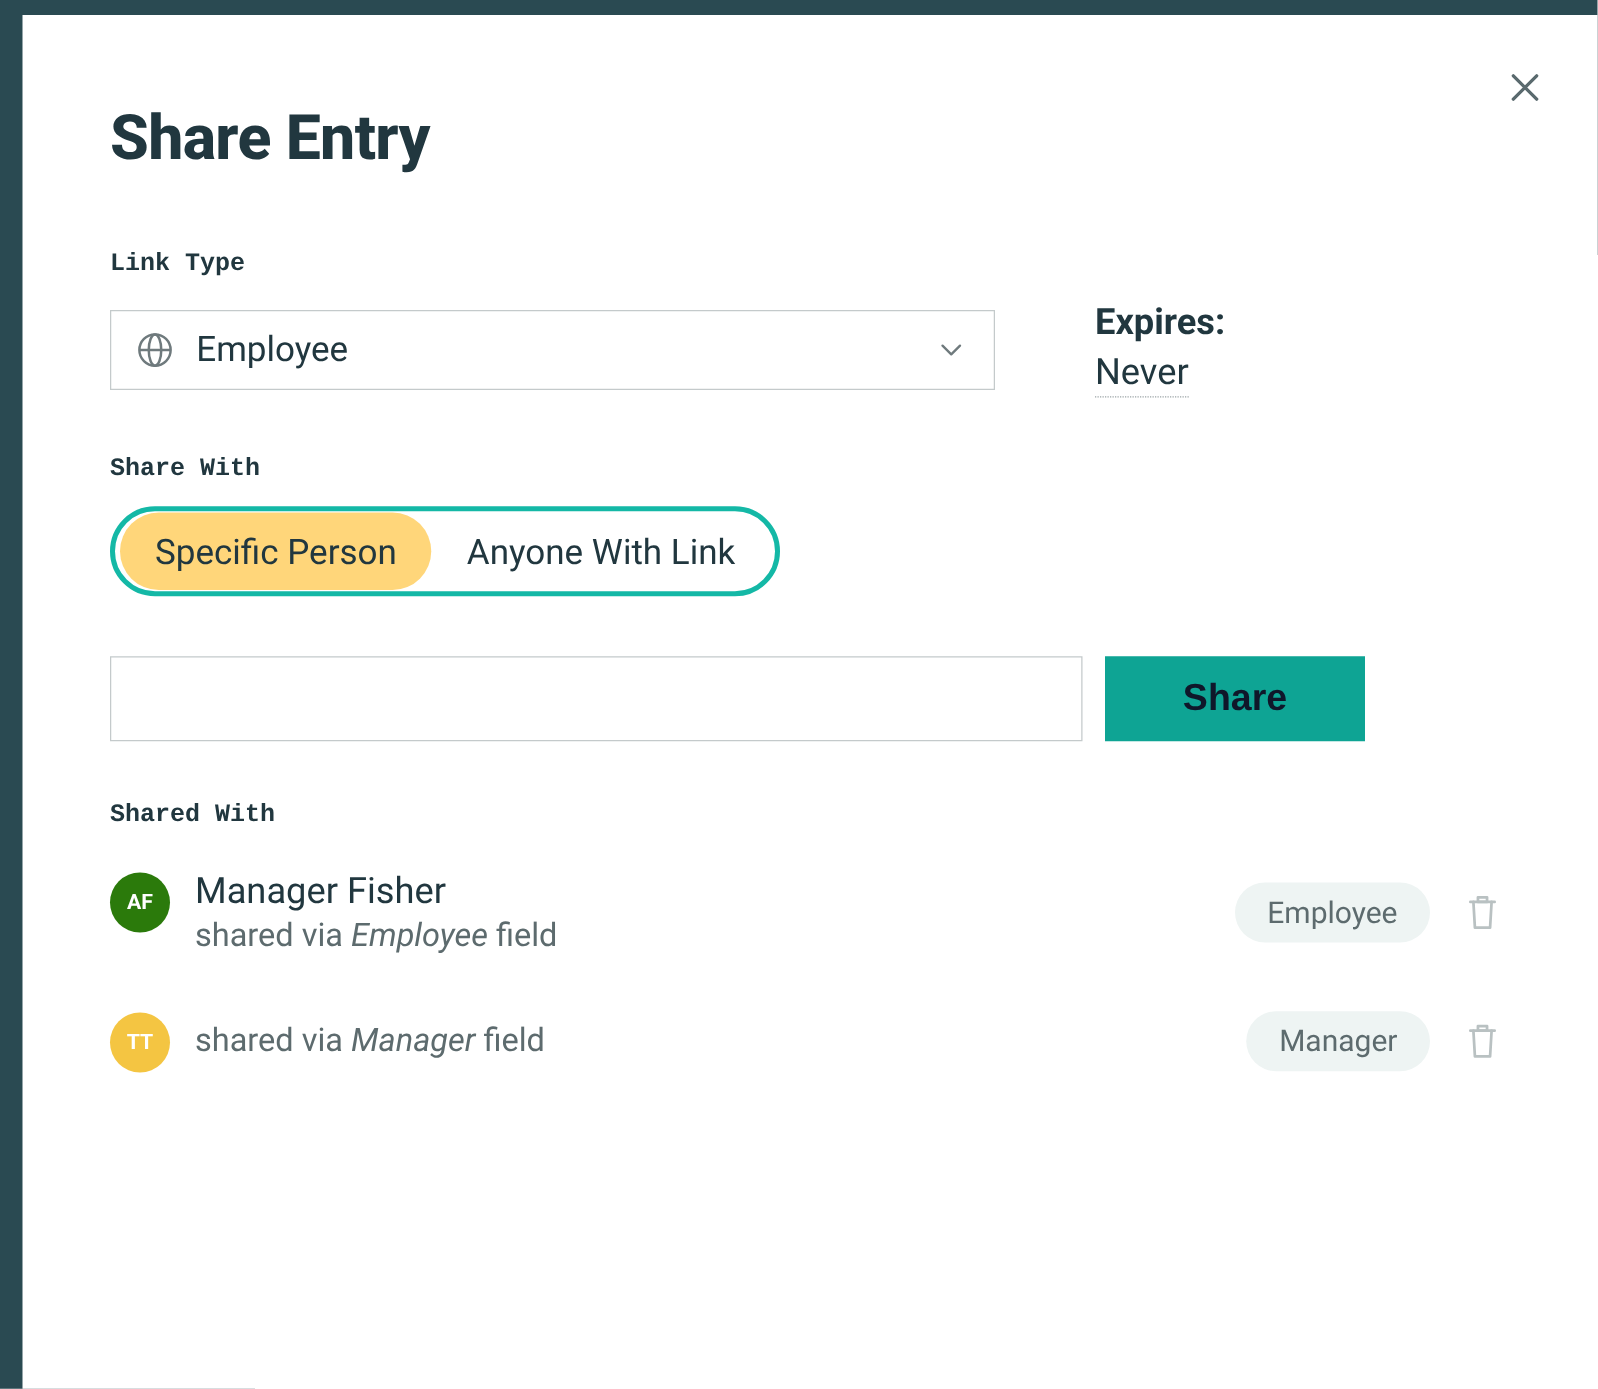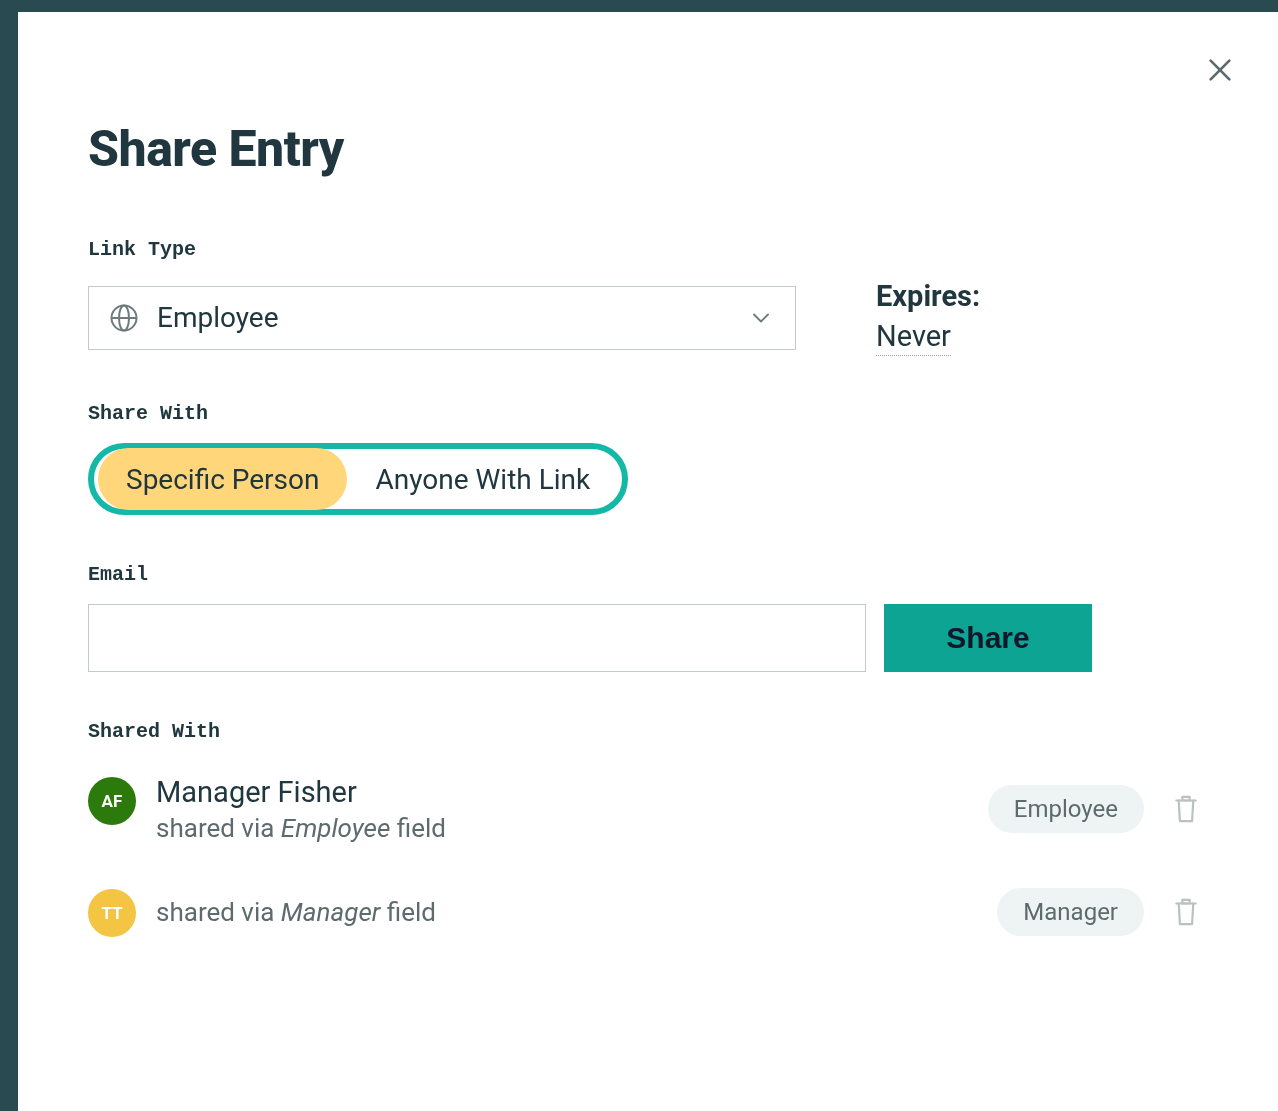--- a/index.html
+++ b/index.html
@@ -10,21 +10,21 @@
     height: 1111px;
     overflow: hidden;
   }
   .modal {
     background: #fff;
     position: absolute;
     top: 12px;
     left: 18px;
     right: 0;
     bottom: 0;
-    padding: 108px 70px 40px 70px;
+    padding: 70px 70px 40px 70px;
   }
   .close-btn {
     position: absolute;
     top: 38px;
     right: 38px;
     width: 40px;
     height: 40px;
     cursor: pointer;
     color: #5a6a6e;
     display: flex;
@@ -83,21 +83,21 @@
   }
   .expires .exp-label { font-weight: 700; }
   .expires .exp-val {
     font-weight: 400;
     border-bottom: 1.5px dotted #9aa3a5;
     padding-bottom: 2px;
     cursor: pointer;
   }
   .segmented {
     display: inline-flex;
-    border: 6px solid #14b8a6;
+    border: 4px solid #14b8a6;
     border-radius: 999px;
     height: 72px;
     align-items: center;
     padding: 4px;
     margin-bottom: 48px;
   }
   .seg-opt {
     padding: 0 28px;
     height: 62px;
     display: flex;
@@ -226,21 +226,20 @@
   </div>
 
   
   <div class="section-label">Share With</div>
   <div class="segmented">
     <div class="seg-opt active">Specific Person</div>
     <div class="seg-opt">Anyone With Link</div>
   </div>
 
   
-  <div class="section-label">Email</div>
   <div class="email-row">
     <input class="email-input" type="text" value="" style="">
     <button class="share-btn">Share</button>
   </div>
 
   
   <div class="section-label">Shared With</div>
   <div class="shared-list">
 
     <div class="shared-row">

